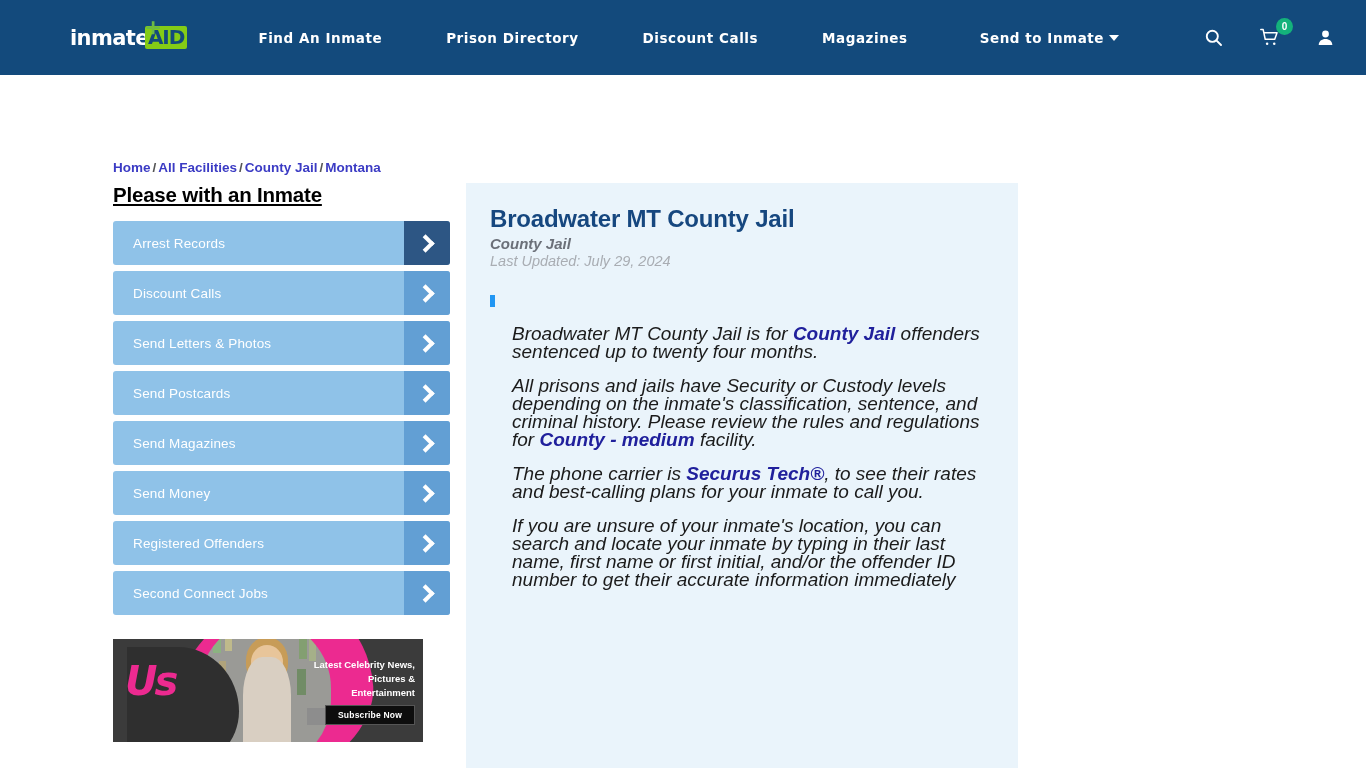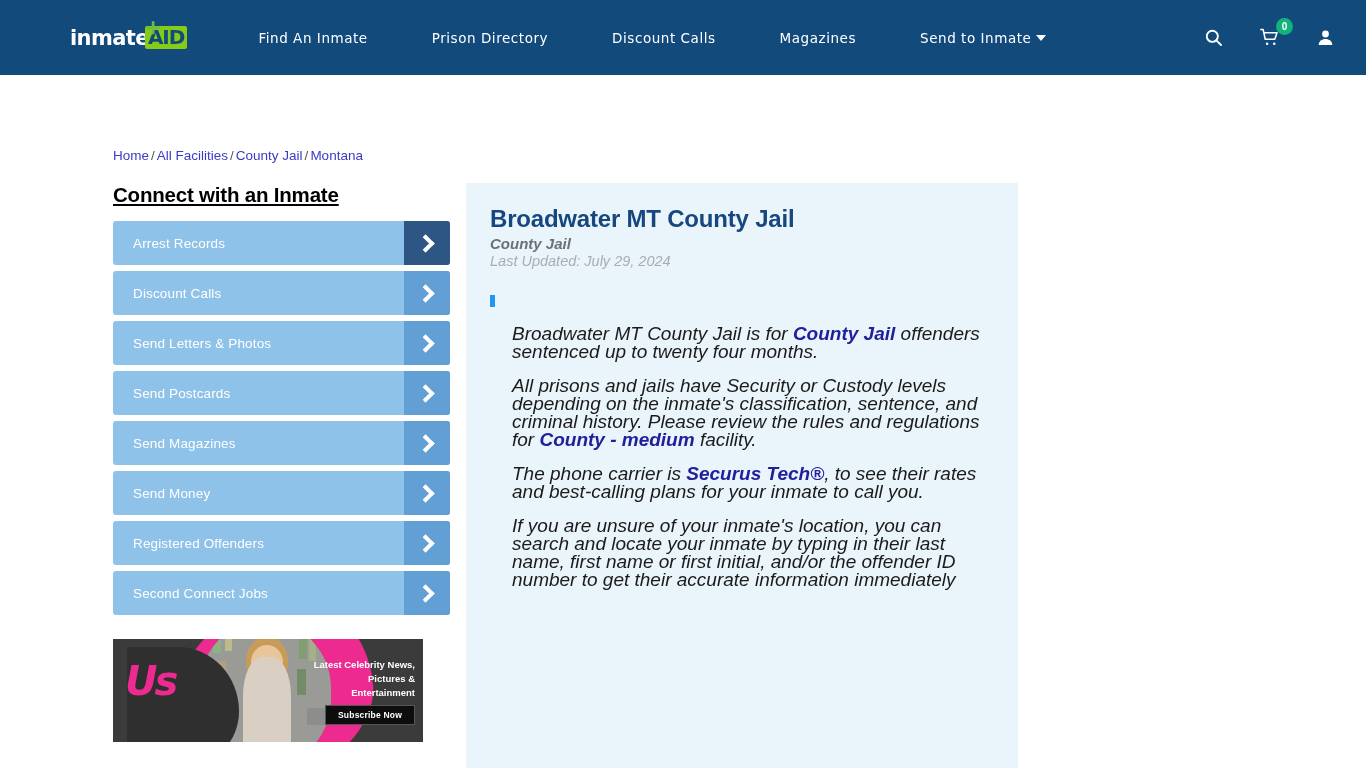--- a/index.html
+++ b/index.html
@@ -59,29 +59,29 @@
   }
   .main-nav {
     display: flex;
     align-items: center;
     gap: 0px;
     flex: 1;
   }
   .nav-item {
     color: #ffffff;
     font-size: 13.5px;
-    font-weight: 400;
+    font-weight: 700;
     letter-spacing: 0.55px;
     padding: 0 0px;
     margin-right: 64px;
     white-space: nowrap;
     cursor: pointer;
     font-family: "DejaVu Sans", sans-serif;
   }
-  .nav-item.dropdown { margin-right: 0; }
+  .nav-item.dropdown { margin-right: 0; margin-left: 8px; }
   .caret {
     display: inline-block;
     margin-left: 5px;
     border-left: 5px solid transparent;
     border-right: 5px solid transparent;
     border-top: 6px solid #ffffff;
     vertical-align: 2px;
   }
   .header-icons {
     display: flex;
@@ -109,23 +109,24 @@
   }
 
   
   .page {
     display: flex;
     padding: 0 0 0 0;
     position: relative;
   }
   .breadcrumb {
     position: absolute;
-    left: 113px; top: 73px;
+    left: 113px; top: 85px;
     font-size: 13.5px;
     color: #333;
+    font-weight: bold;
   }
   .breadcrumb a {
     color: #3b3bc4;
     text-decoration: none;
   }
   .breadcrumb .sep { color: #555; margin: 0 2px; }
 
   .columns {
     display: flex;
     padding-top: 108px;
@@ -402,21 +403,21 @@
 
 <div class="page">
 
   <div class="breadcrumb">
     <a>Home</a><span class="sep">/</span><a>All Facilities</a><span class="sep">/</span><a>County Jail</a><span class="sep">/</span><a>Montana</a>
   </div>
 
   <div class="columns">
 
     <aside class="sidebar">
-      <h2 class="sidebar-title">Connect with an Inmate</h2>
+      <h2 class="sidebar-title">Please with an Inmate</h2>
 
       <div class="side-btn active">
         <div class="side-btn-label">Arrest Records</div>
         <div class="side-btn-arrow">
             <i class="chev"></i>
           </div>
       </div>
       <div class="side-btn">
         <div class="side-btn-label">Discount Calls</div>
         <div class="side-btn-arrow">

